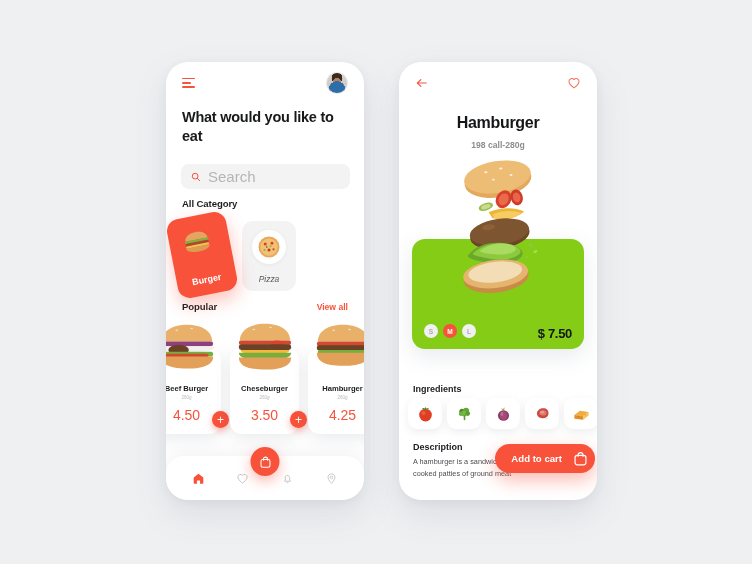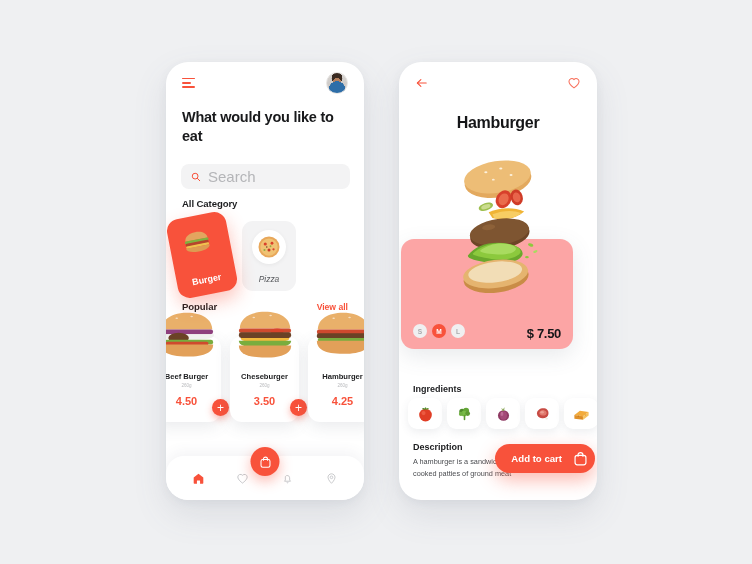--- a/index.html
+++ b/index.html
@@ -129,21 +129,21 @@
 
   
   #popular-title { left: 16px; top: 239px; }
   #view-all {
     position: absolute; right: 16px; top: 240px;
     font-size: 8.6px; font-weight: bold; color: #f8523b;
   }
 
   
   .food-row {
-    position: absolute; left: 0; top: 244px;
+    position: absolute; left: 0; top: 256px;
     width: 100%; height: 125px;
   }
   .food-card {
     position: absolute; top: 30px;
     width: 69px; height: 86px;
     background: #fff; border-radius: 12px;
     box-shadow: 0 5px 16px rgba(80,90,110,.12);
     padding-top: 36px;
     text-align: center;
   }
@@ -155,21 +155,21 @@
     position: absolute; top: -27px; left: 50%;
     transform: translateX(-50%);
     width: 66px; height: 56px;
   }
   .food-name {
     font-size: 7.6px; font-weight: bold; color: #1c1d1f;
     white-space: nowrap; overflow: visible;
   }
   .food-weight { font-size: 4.6px; color: #b9babd; margin-top: 2px; }
   .food-price {
-    font-size: 11px; font-weight: bold; color: #f8523b; margin-top: 7px;
+    font-size: 14px; font-weight: normal; color: #f8523b; margin-top: 7px;
   }
   .add-btn {
     position: absolute; right: -8px; bottom: 6px;
     width: 17px; height: 17px; border-radius: 50%;
     background: #f8523b; color: #fff;
     display: flex; align-items: center; justify-content: center;
     font-size: 12px; line-height: 1; font-weight: normal;
     box-shadow: 0 3px 7px rgba(248,82,59,.42);
     border: 0; cursor: pointer;
     font-family: "Liberation Sans", sans-serif;
@@ -211,23 +211,23 @@
     position: absolute; left: 0; top: 52px; width: 100%;
     text-align: center;
     font-size: 16px; font-weight: bold; color: #151618; letter-spacing: -0.3px;
   }
   #detail-sub {
     position: absolute; left: 0; top: 78px; width: 100%;
     text-align: center; font-size: 8.6px; color: #8b8d91; font-weight: bold;
   }
 
   .hero-card {
-    position: absolute; left: 2px; top: 177px;
+    position: absolute; left: 13px; top: 177px;
     width: 172px; height: 110px;
-    background: #fca5a5; border-radius: 13px;
+    background: #84cc16; border-radius: 13px;
     box-shadow: 0 7px 22px rgba(80,90,110,.13);
   }
   .hero-burger {
     position: absolute; left: 50%; top: 94px;
     transform: translateX(-50%);
     width: 112px; height: 150px;
     z-index: 3;
     pointer-events: none;
   }
 
@@ -444,20 +444,21 @@
       <svg class="icon-btn" viewBox="0 0 20 20">
         <line x1="3.5" y1="10" x2="16" y2="10" stroke="#f8523b" stroke-width="1.6" stroke-linecap="round"></line>
         <polyline points="8.4,5.2 3.4,10 8.4,14.8" fill="none" stroke="#f8523b" stroke-width="1.6" stroke-linecap="round" stroke-linejoin="round"></polyline>
       </svg>
       <svg class="icon-btn" viewBox="0 0 20 20">
         <path d="M10 17S2.8 12.3 2.8 7.6A4.1 4.1 0 0 1 10 5.1a4.1 4.1 0 0 1 7.2 2.5C17.2 12.3 10 17 10 17z" fill="none" stroke="#f8705c" stroke-width="1.5"></path>
       </svg>
     </div>
 
     <div id="detail-title">Hamburger</div>
+    <div id="detail-sub">198 call-280g</div>
 
     <svg class="hero-burger" viewBox="0 0 120 160">
       <g>
         <ellipse cx="60" cy="26" rx="36" ry="18" fill="#e3a95e" transform="rotate(-9 60 26)"></ellipse>
         <ellipse cx="60" cy="22" rx="36" ry="17" fill="#edbd76" transform="rotate(-9 60 26)"></ellipse>
         <ellipse cx="47" cy="17" rx="1.7" ry="1" fill="#fffaf0" opacity=".85"></ellipse>
         <ellipse cx="63" cy="13" rx="1.7" ry="1" fill="#fffaf0" opacity=".85"></ellipse>
         <ellipse cx="74" cy="20" rx="1.6" ry="1" fill="#fffaf0" opacity=".85"></ellipse>
         <ellipse cx="55" cy="25" rx="1.5" ry=".9" fill="#fffaf0" opacity=".8"></ellipse>
       </g>

